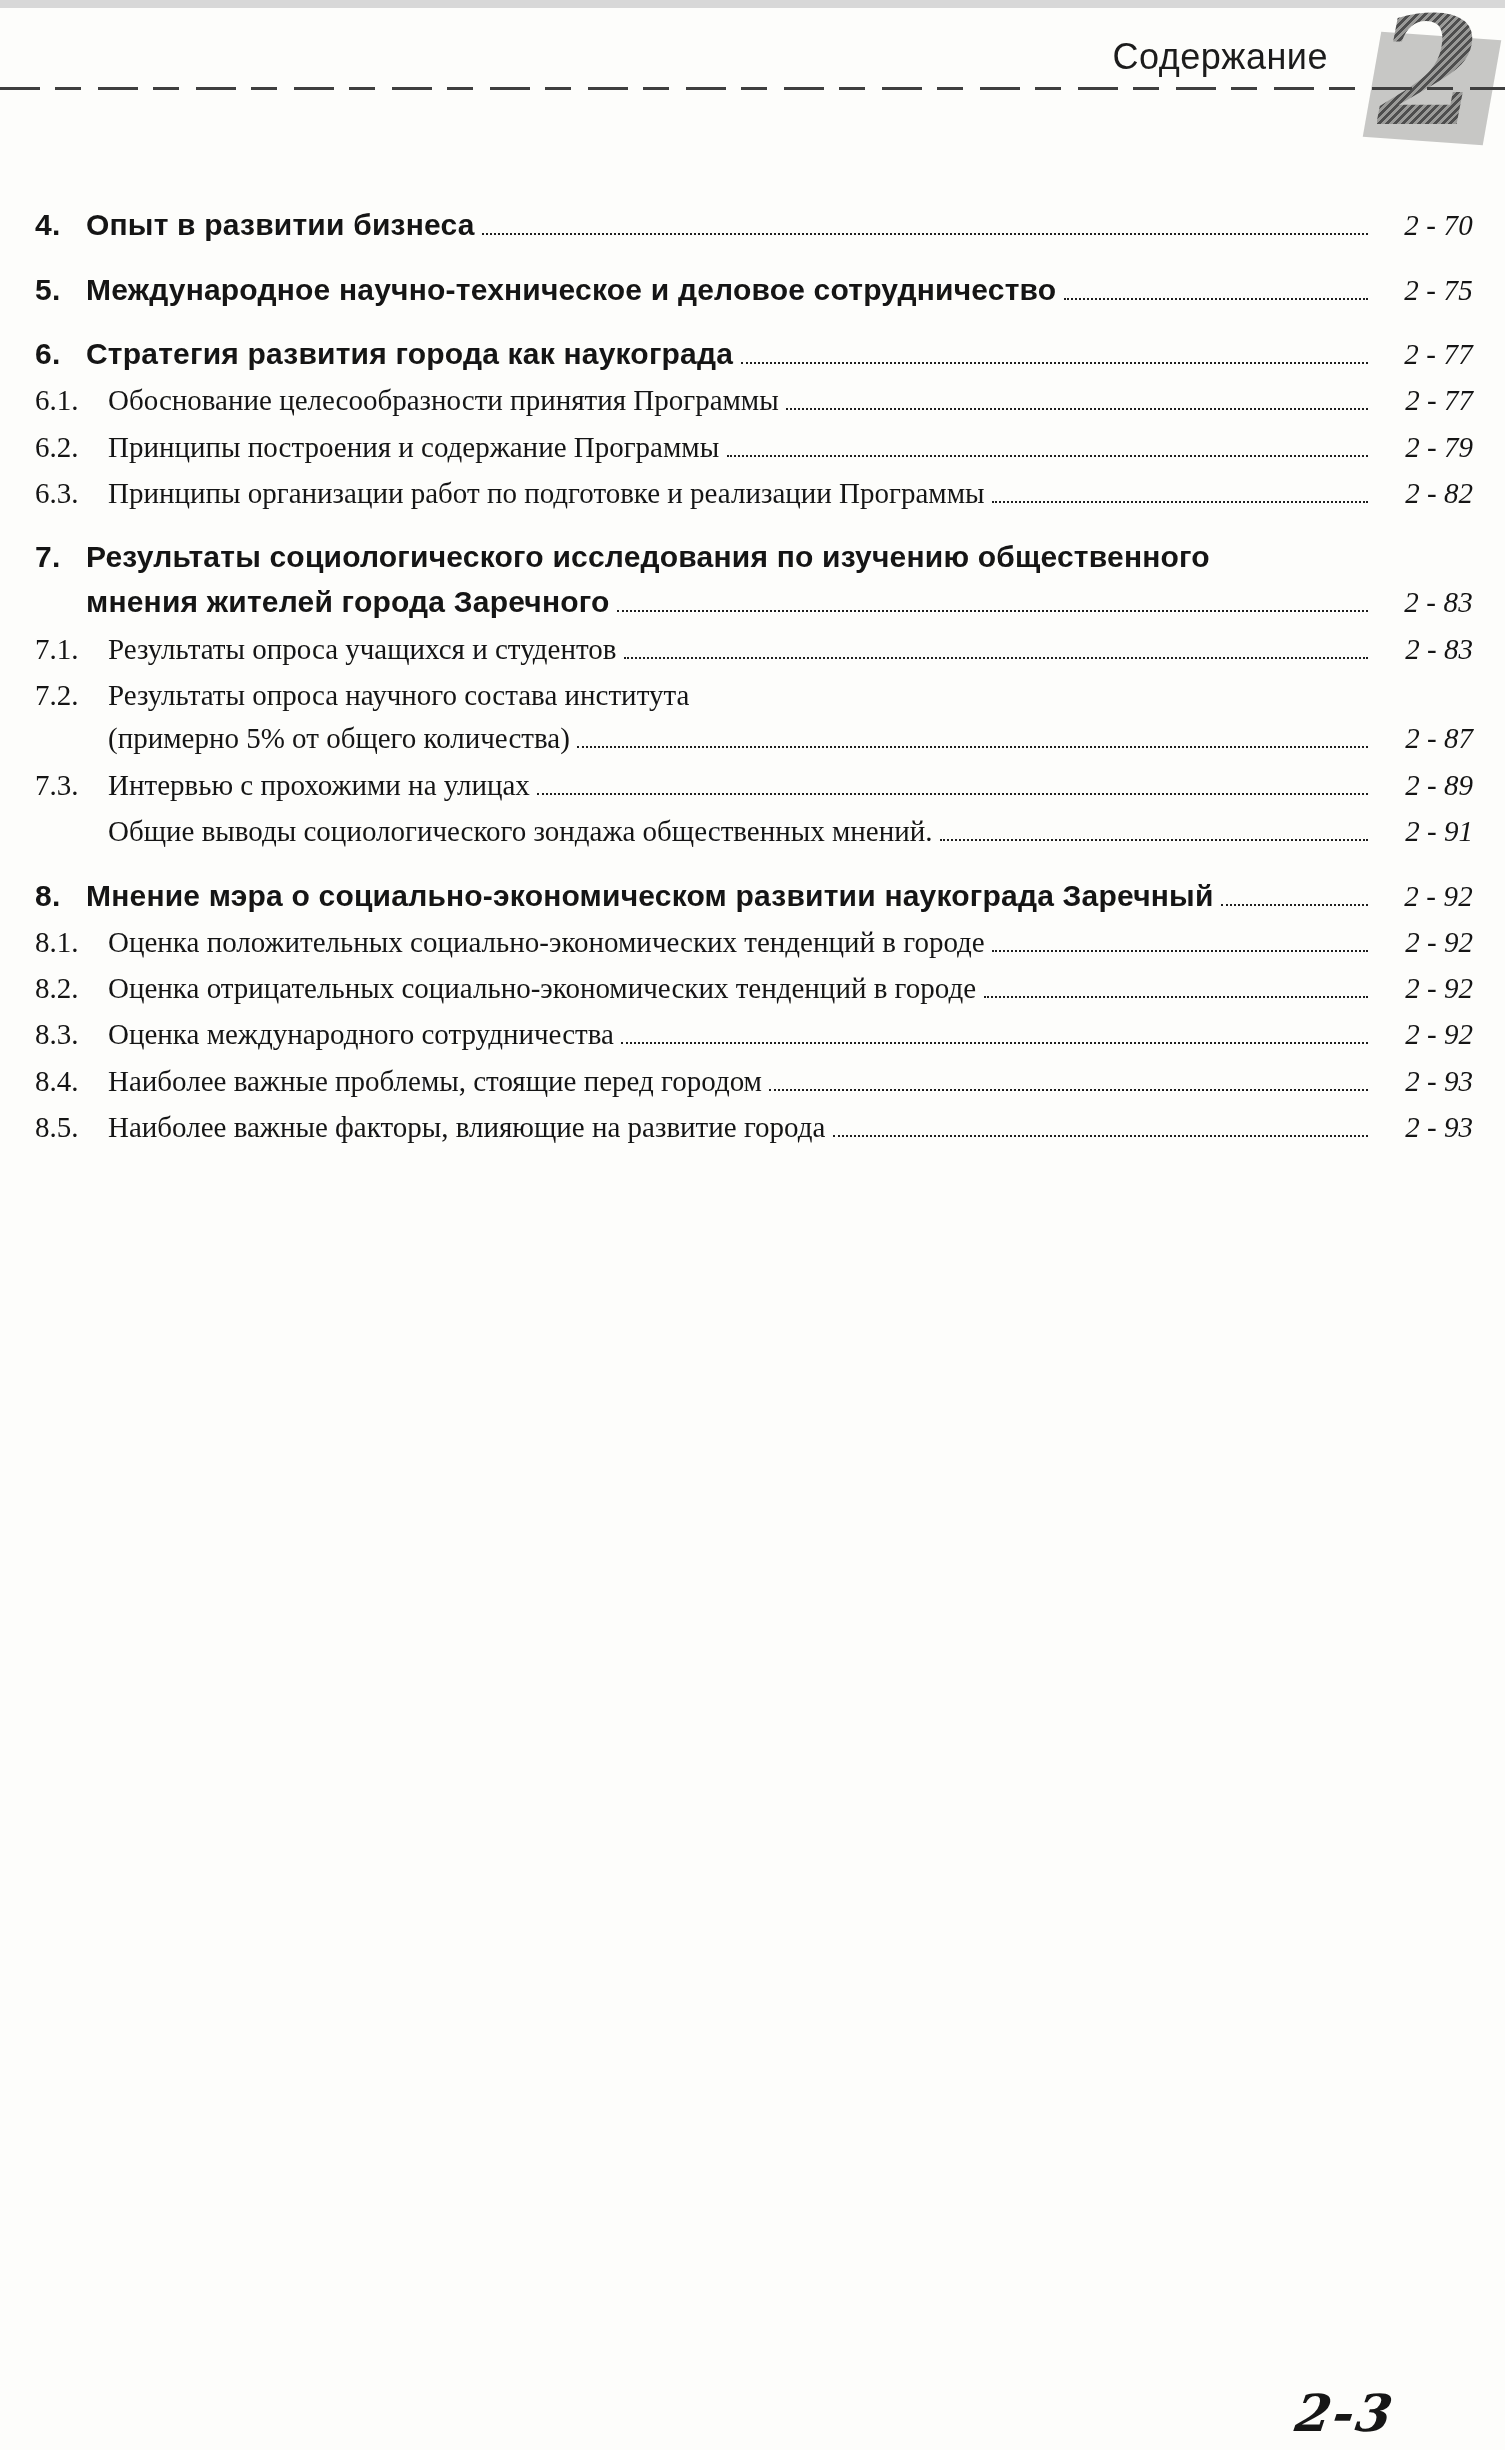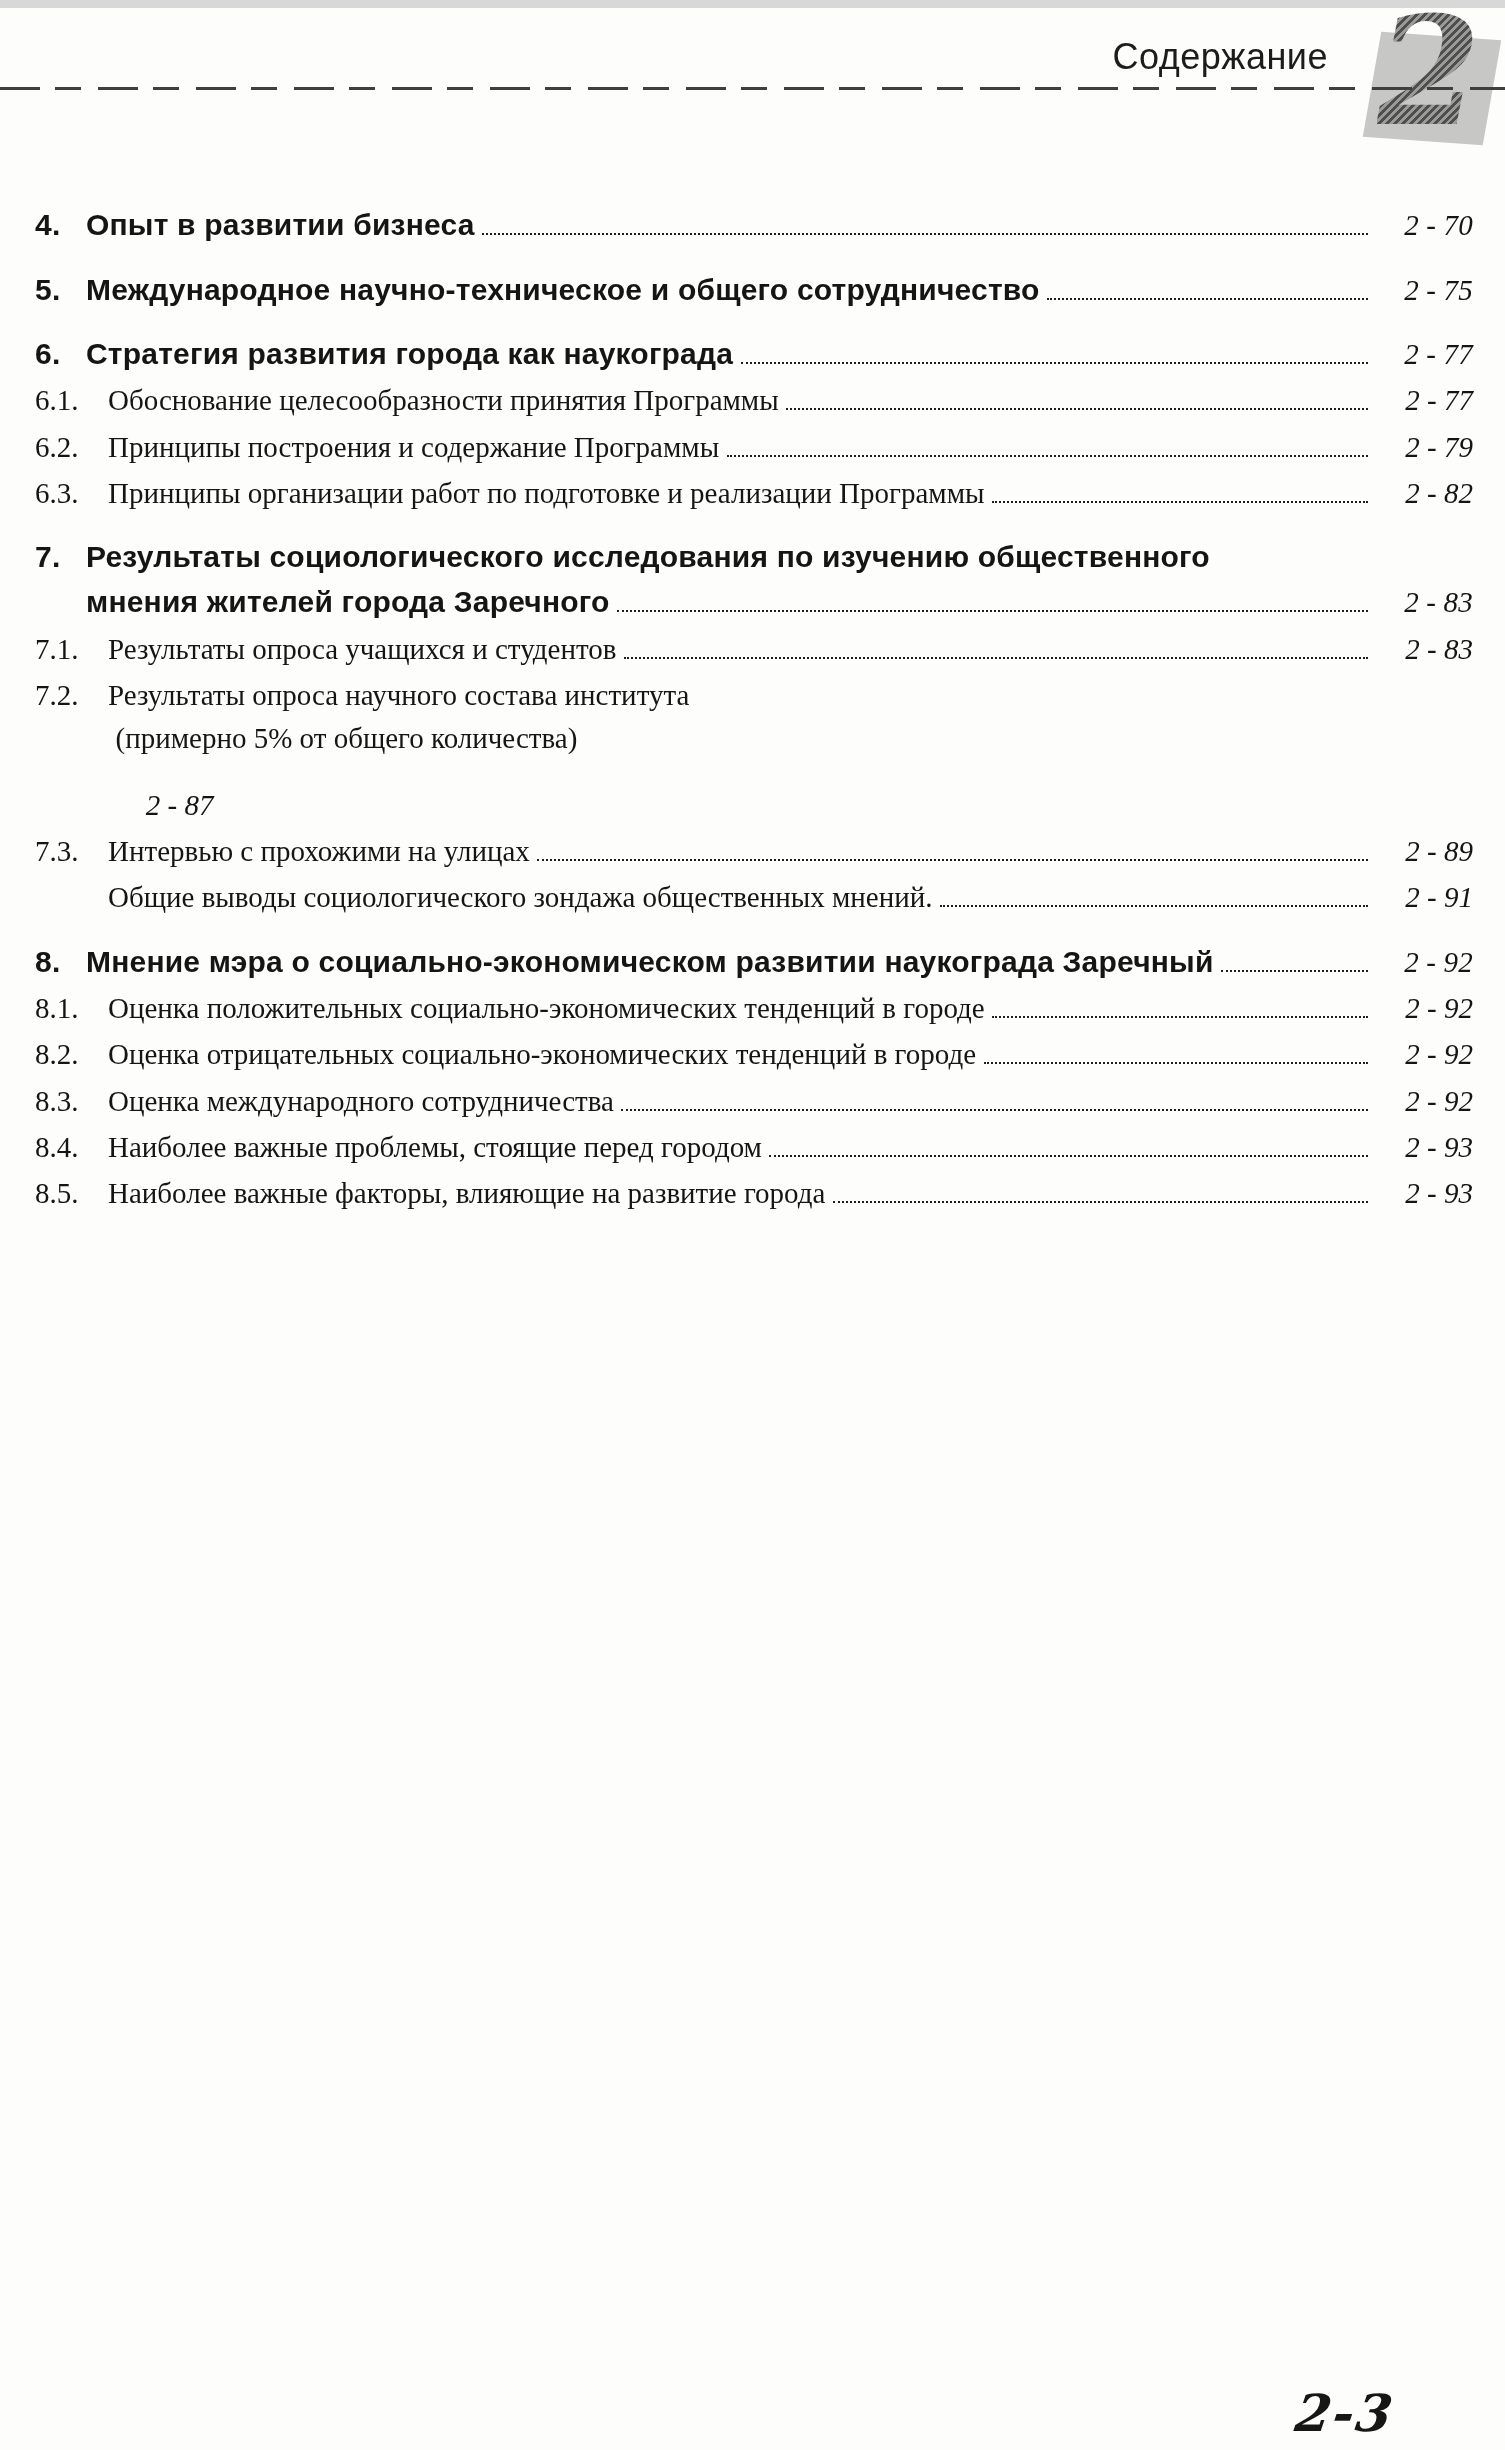--- a/index.html
+++ b/index.html
@@ -92,21 +92,21 @@
     display: flex;
     align-items: baseline;
     line-height: 1.5;
   }
   .num { flex: 0 0 auto; }
   .entry.main .num { min-width: 51px; }
   .entry.sub  .num { min-width: 73px; font-family: Liberation Serif, serif; }
   .num:empty { min-width: 0; }
   .txt { flex: 0 1 auto; }
   .entry.main .line.cont { padding-left: 51px; }
-  .entry.sub  .line.cont { padding-left: 73px; flex-direction: column; }
+  .entry.sub  .line.cont { padding-left: 73px; }
   .leader {
     flex: 1 1 22.6px;
     height: 0;
     border-bottom: 2.8px dotted #1e1e1e;
     margin: 0 7.5px;
   }
   .pagenum {
     flex: 0 0 auto;
     min-width: 98px;
     text-align: right;
@@ -149,21 +149,21 @@
         <div class="line">
           <span class="num">4.</span>
           <span class="txt">Опыт в развитии бизнеса</span>
           <span class="leader"></span>
           <span class="pagenum">2 - 70</span>
         </div>
       </div>
       <div class="entry main">
         <div class="line">
           <span class="num">5.</span>
-          <span class="txt">Международное научно-техническое и общего сотрудничество</span>
+          <span class="txt">Международное научно-техническое и деловое сотрудничество</span>
           <span class="leader"></span>
           <span class="pagenum">2 - 75</span>
         </div>
       </div>
       <div class="entry main">
         <div class="line">
           <span class="num">6.</span>
           <span class="txt">Стратегия развития города как наукограда</span>
           <span class="leader"></span>
           <span class="pagenum">2 - 77</span>

